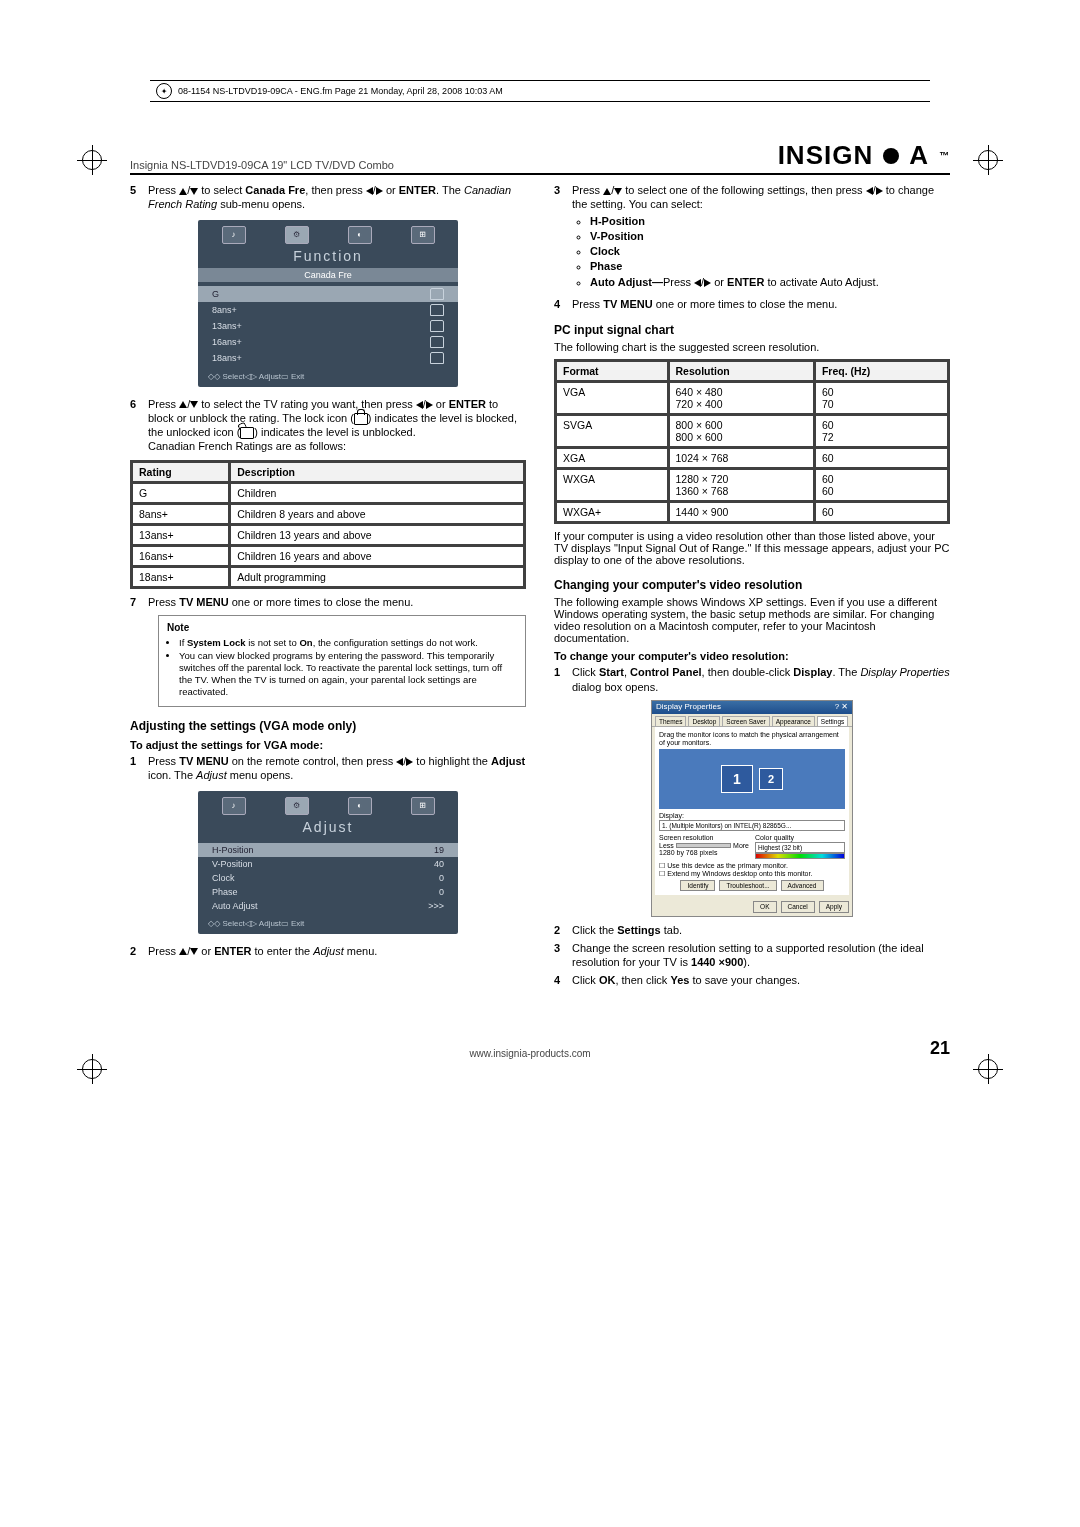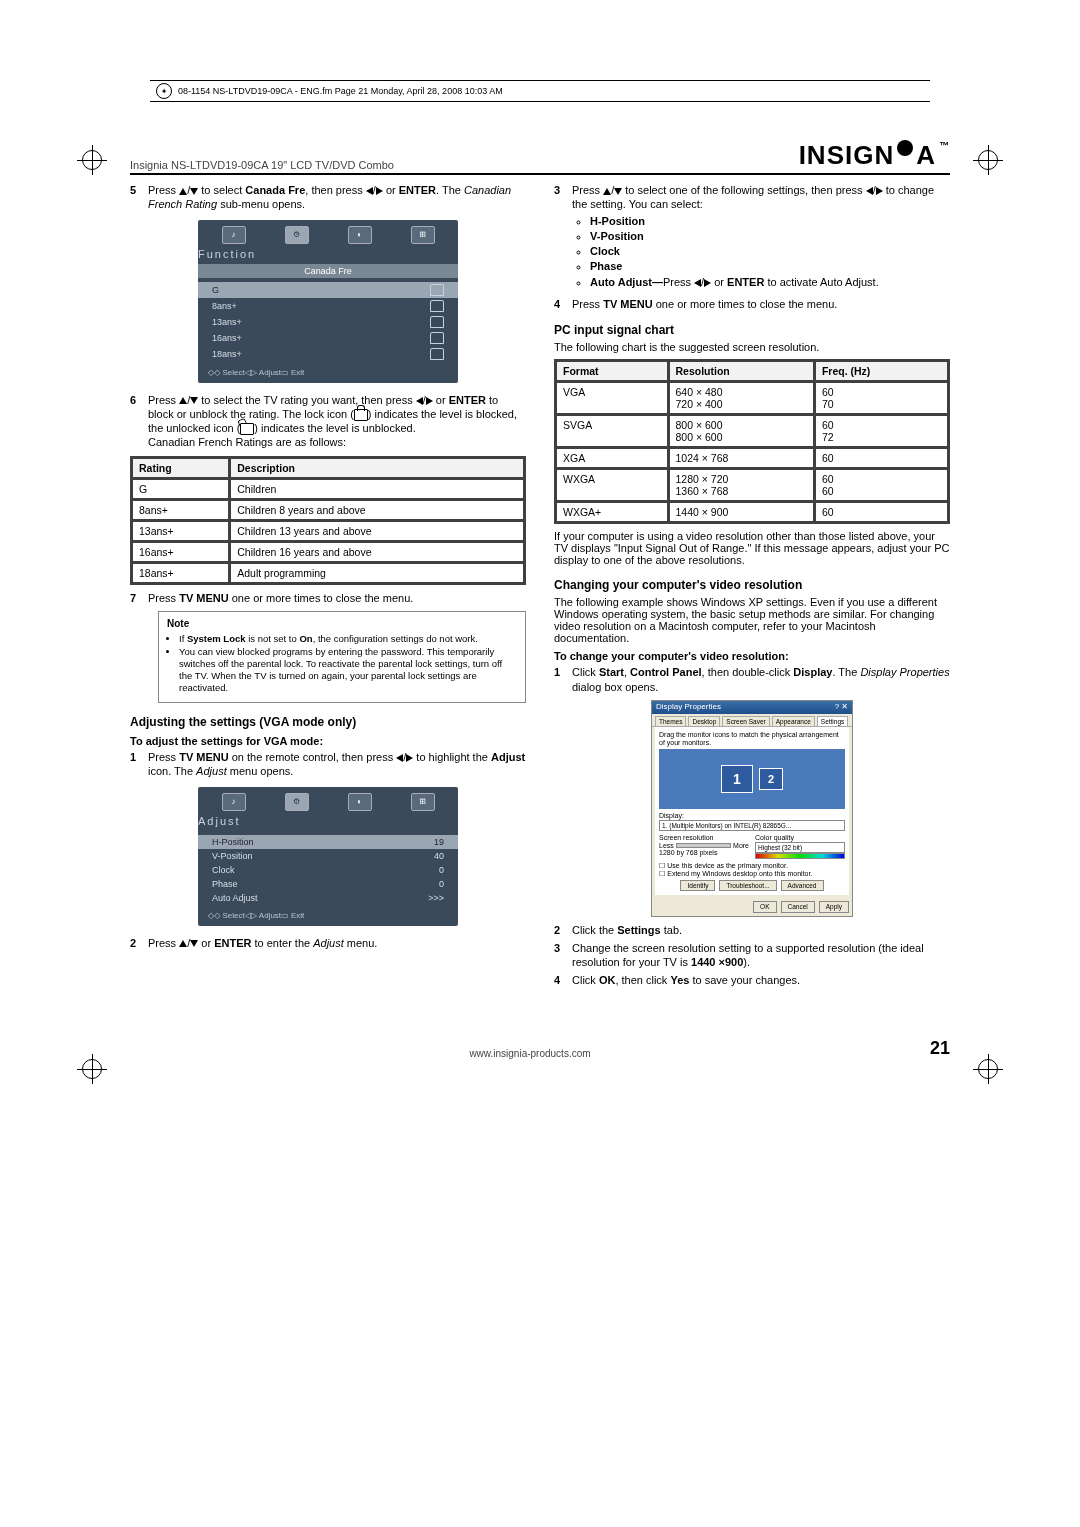--- a/index.html
+++ b/index.html
@@ -56,21 +56,22 @@
   }
   .header-row .product {
     font-size: 11px;
     color: #444;
   }
   .logo {
     font-size: 26px;
     font-weight: bold;
     letter-spacing: 1px;
     display: flex;
-    gap: 3px;
+    align-items: center;
+    gap: 10px;
   }
   .logo-dot {
     width: 16px; height: 16px; border-radius:50%; background:#000;
     display:inline-block;
   }
   .logo sup { font-size: 10px; vertical-align: top; }
   .columns {
     display: flex;
     gap: 28px;
   }
@@ -100,21 +101,21 @@
     margin: 8px auto 10px auto;
     background: #3a4a5a;
     color: #d8dee6;
     font-size: 9px;
     border-radius: 2px;
     padding-bottom: 6px;
   }
   .menu-tabs { display:flex; justify-content:space-around; padding:6px 4px 2px 4px;}
   .menu-tab { width:22px;height:16px;border:1px solid #aab;background:#5a6a7a;border-radius:2px;display:flex;align-items:center;justify-content:center;color:#fff;font-size:8px;}
   .menu-tab.selected { background:#9aa7b3; color:#334; }
-  .menu-title { text-align:left; letter-spacing:2px; color:#c8d2dc; padding:2px 0 4px 0; font-size:11px;}
+  .menu-title { text-align:center; letter-spacing:2px; color:#c8d2dc; padding:2px 0 4px 0; font-size:14px;}
   .menu-banner { background:#7a8896; text-align:center; padding:2px 0; font-size:9px; color:#fff;}
   .menu-body { padding:4px 14px 2px 14px; }
   .menu-row { display:flex; justify-content:space-between; align-items:center; padding:2px 0;}
   .menu-row .lock { width:12px;height:10px;border:1px solid #c8d2dc;border-radius:2px 2px 0 0;display:inline-block;}
   .menu-row.hi { background:#9aa7b3; color:#223; margin:0 -14px; padding:2px 14px;}
   .menu-footer { display:flex; justify-content:flex-start; padding:4px 10px 0 10px; font-size:8px; color:#9fb;}
   .menu-footer span { color:#b8c4cf;}
   table.data {
     border-collapse: collapse;
     width: 100%;

